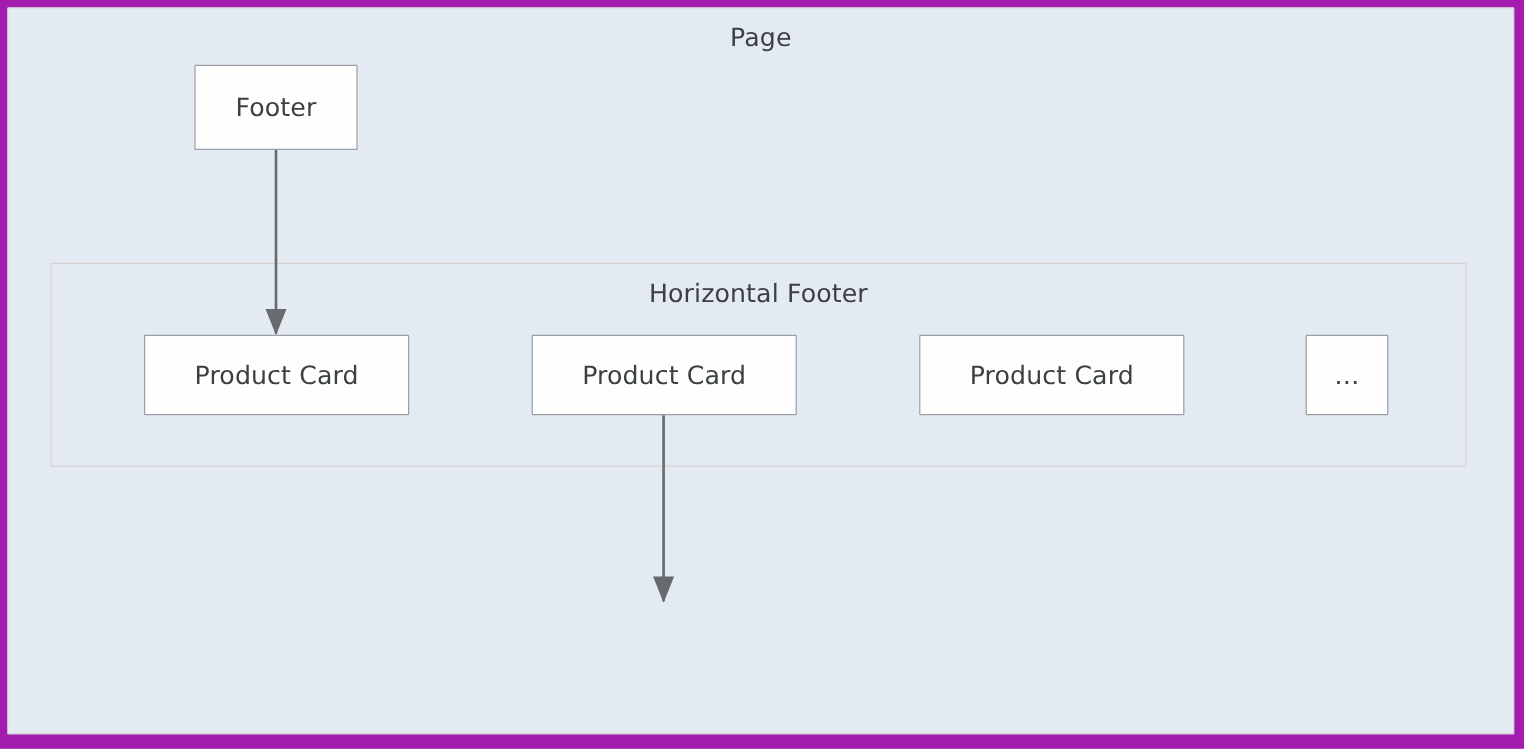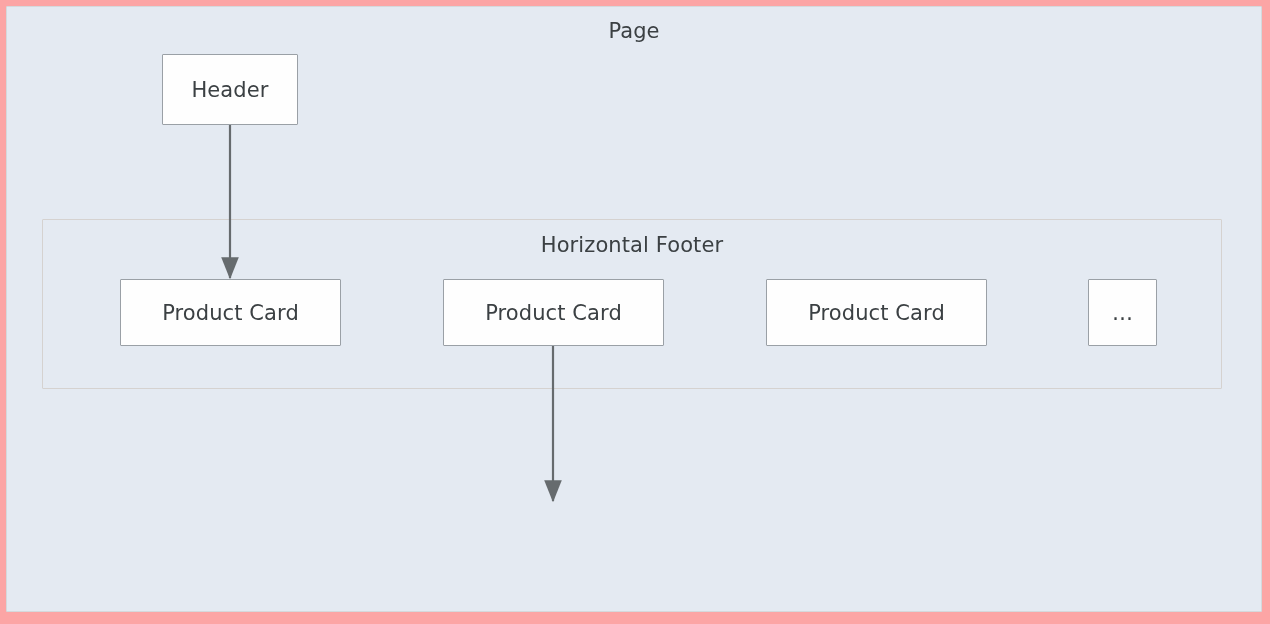--- a/index.html
+++ b/index.html
@@ -11,21 +11,21 @@
     width: 1270px;
     height: 624px;
     font-family: "DejaVu Sans", "Liberation Sans", sans-serif;
     overflow: hidden;
   }
 
   #canvas {
     position: relative;
     width: 1270px;
     height: 624px;
-    background: #fca5a5;
+    background: #a21caf;
   }
 
   
   .page-container {
     position: absolute;
     left: 6px;
     top: 6px;
     width: 1256px;
     height: 606px;
     box-sizing: border-box;
@@ -117,21 +117,21 @@
     <defs>
       <marker id="arrowhead" markerWidth="10" markerHeight="8" refX="9.4" refY="4" orient="auto" markerUnits="strokeWidth">
         <path d="M0,0 L10,4 L0,8 z" fill="#666b6e"></path>
       </marker>
     </defs>
     <line x1="230" y1="125" x2="230" y2="278" stroke="#666b6e" stroke-width="2.2" marker-end="url(#arrowhead)"></line>
     <line x1="553" y1="346" x2="553" y2="501" stroke="#666b6e" stroke-width="2.2" marker-end="url(#arrowhead)"></line>
   </svg>
 
   <div class="node node-header">
-    <span>Header</span>
+    <span>Footer</span>
   </div>
 
   <div class="node node-card-1">
     <span>Product Card</span>
   </div>
 
   <div class="node node-card-2">
     <span>Product Card</span>
   </div>
 

